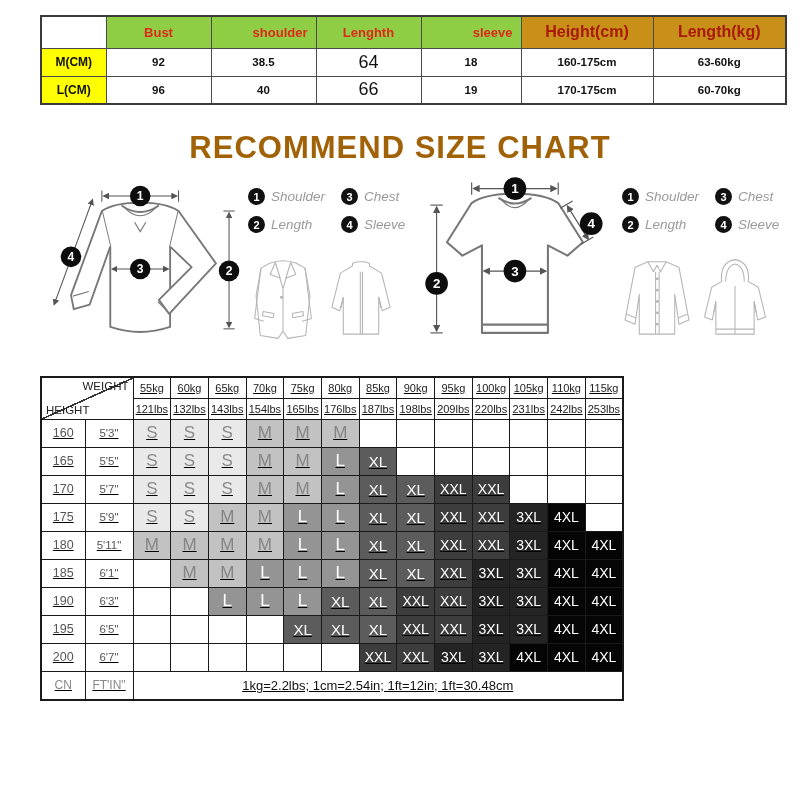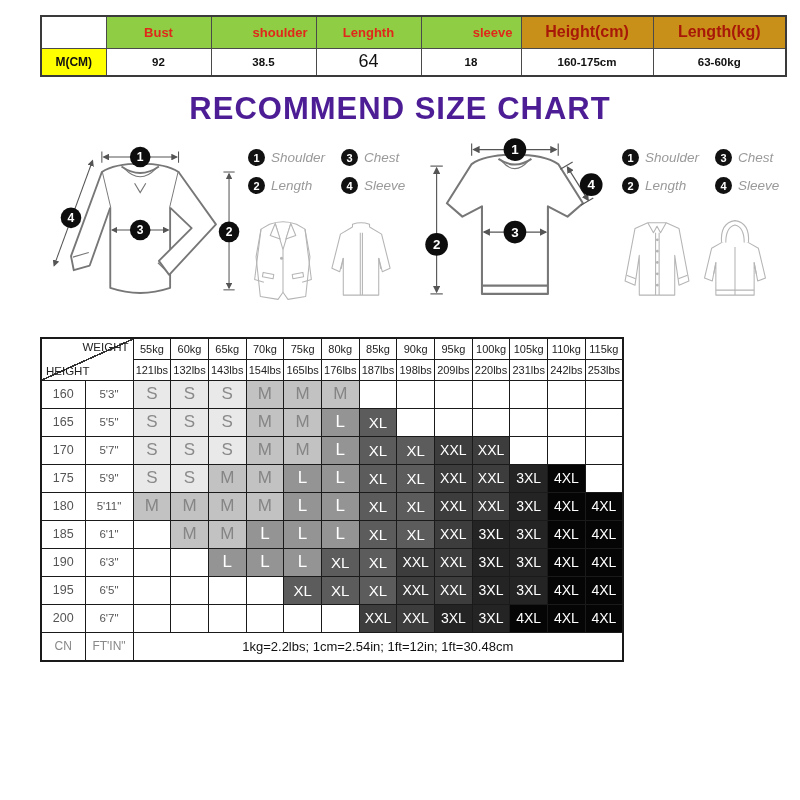--- a/index.html
+++ b/index.html
@@ -11,36 +11,36 @@
   .st-h { height:32px; font-weight:bold; text-align:center; font-size:13px; }
   .st-h.blank { background:#fff; }
   .st-h.green { background:#8fce44; color:#e0281a; }
   .st-h.gold  { background:#c89018; color:#a81808; font-size:16px; }
   .st-h.right { text-align:right; padding-right:8px; }
   .st-label { background:#ffff00; color:#111; font-weight:bold; font-size:12px; text-align:center; height:28px; }
   .st-v { text-align:center; font-weight:bold; font-size:11.5px; color:#111; }
   .st-v.big { font-size:18px; font-weight:normal; }
 
   
-  .page-title { text-align:center; font-size:31px; font-weight:800; color:#4c1d95; letter-spacing:1px; margin-top:14px; }
+  .page-title { text-align:center; font-size:31px; font-weight:800; color:#a16207; letter-spacing:1px; margin-top:25px; }
 
   
   .diagrams { display:flex; margin:8px 20px 0 42px; gap:14px; height:192px; }
   .dia-group { display:flex; width:360px; }
   .big-svg { width:202px; height:190px; flex:none; }
   .side-col { display:flex; flex-direction:column; padding-top:14px; flex:1; }
   .legend { display:grid; grid-template-columns:auto auto; gap:11px 16px; padding-left:4px; }
   .leg-item { display:flex; align-items:center; }
   .leg-num { display:inline-flex; align-items:center; justify-content:center; width:17px; height:17px; border-radius:50%; background:#111; color:#fff; font-size:11px; font-weight:bold; margin-right:6px; flex:none; }
   .leg-label { font-style:italic; color:#9a9a9a; font-size:13.5px; }
   .minis { display:flex; margin-top:12px; }
   .mini-svg { width:78px; height:108px; }
 
   
-  table.matrix { border-collapse:collapse; table-layout:fixed; width:584px; margin:10px 0 14px 40px; border:2px solid #1a1a1a; }
+  table.matrix { border-collapse:collapse; table-layout:fixed; width:584px; margin:10px 0 14px 40px; border:2px solid #1a1a1a;text-decoration:underline; }
   table.matrix th, table.matrix td { border:1px solid #1a1a1a; text-align:center; overflow:hidden; white-space:nowrap; font-weight:normal; }
   .mx-h { font-size:11px; color:#222; height:21px; }
   .mx-corner { position:relative; background:
       linear-gradient(to bottom right, transparent calc(50% - 0.8px), #333 calc(50% - 0.8px), #333 calc(50% + 0.8px), transparent calc(50% + 0.8px)); }
   .mx-corner .cw { position:absolute; top:2px; right:4px; font-size:11.5px; color:#222; }
   .mx-corner .ch { position:absolute; bottom:3px; left:4px; font-size:11.5px; color:#222; }
   .mx-cm { color:#555; font-size:12.5px; }
   .mx-ft { color:#555; font-size:11.5px; }
   .mx-cell { height:28px; }
   .mx-foot { height:29px; }
@@ -75,20 +75,29 @@
       </thead>
     <tbody>
         <tr>
           <th class="st-label">M(CM)</th>
           <td class="st-v">92</td>
           <td class="st-v">38.5</td>
           <td class="st-v big">64</td>
           <td class="st-v">18</td>
           <td class="st-v">160-175cm</td>
           <td class="st-v">63-60kg</td>
+        </tr>
+        <tr>
+          <th class="st-label">L(CM)</th>
+          <td class="st-v">96</td>
+          <td class="st-v">40</td>
+          <td class="st-v big">66</td>
+          <td class="st-v">19</td>
+          <td class="st-v">170-175cm</td>
+          <td class="st-v">60-70kg</td>
         </tr>
       </tbody>
   </table>
 
   <div class="page-title">RECOMMEND SIZE CHART</div>
 
   <div class="diagrams">
 
     <div class="dia-group">
       <svg class="big-svg" viewBox="0 0 216 180">

